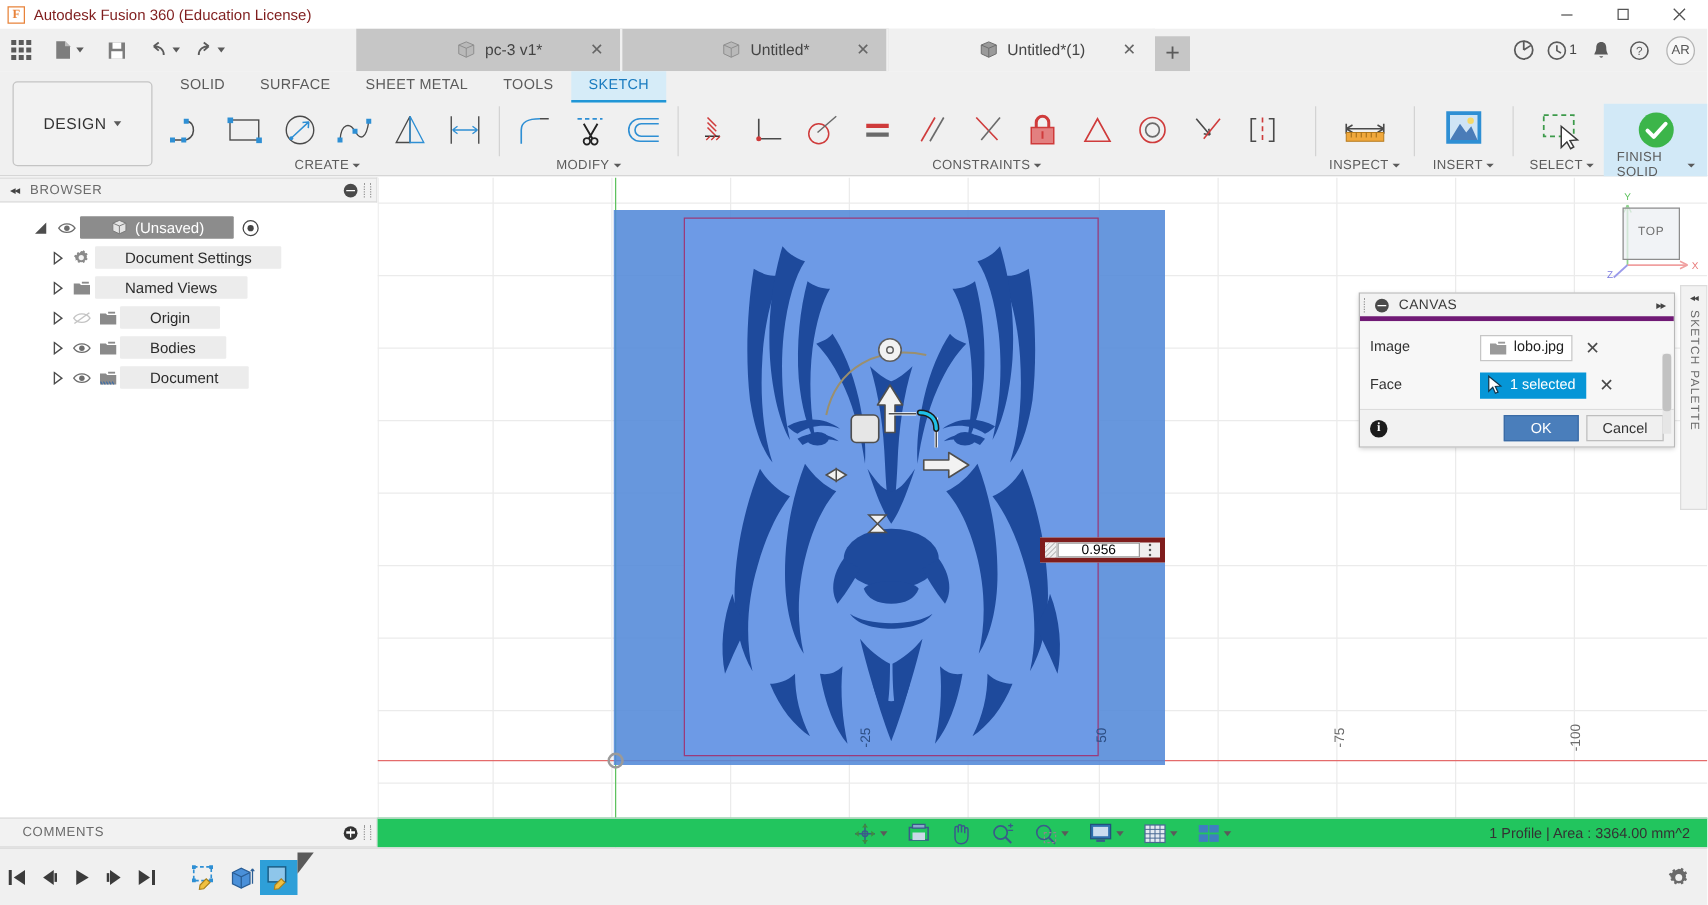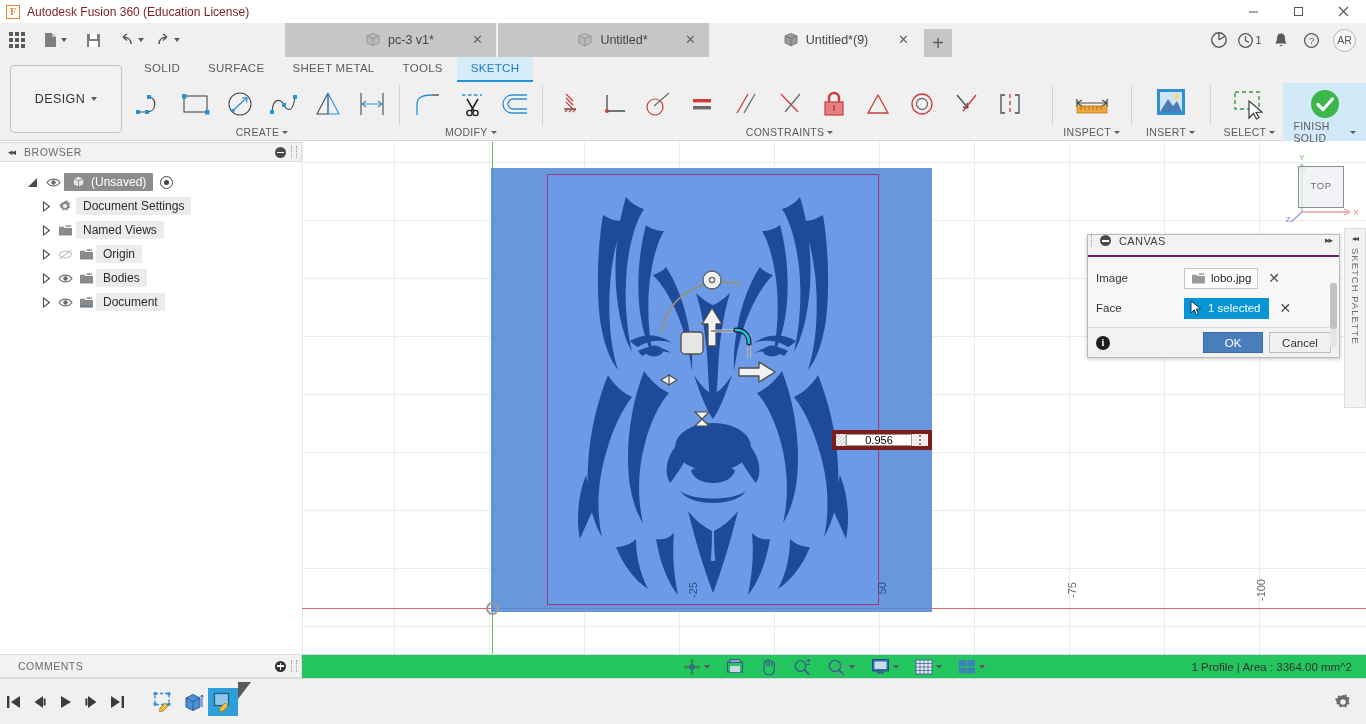--- a/index.html
+++ b/index.html
@@ -101,21 +101,21 @@
   .bhead .right { margin-left: auto; display: flex; align-items: center; padding-right: 4px; }
   .minus-circ { width: 11px; height: 11px; border-radius: 50%; background: #4a4a4a; position: relative; }
   .minus-circ::after { content: ""; position: absolute; left: 2px; top: 5px; width: 7px; height: 1.5px; background: #fff; }
   .grip { width: 6px; height: 12px; margin-left: 5px; border-left: 1px dotted #999; border-right: 1px dotted #999; }
 
   .tree { padding-top: 8px; font-size: 12px; color: #2b2b2b; }
   .trow { display: flex; align-items: center; height: 24px; padding-left: 12px; }
   .trow .tri { width: 16px; color: #4d4d4d; font-size: 9px; display:flex; align-items:center; justify-content:center; }
   .tri-open { width: 20px; display: flex; align-items: center; justify-content: center; }
   .eye { width: 22px; display: flex; align-items: center; justify-content: center; }
-  .tname { background: #ececec; padding: 2px 7px; border-radius: 1px; text-align: center; }
+  .tname { background: #ececec; padding: 2px 24px; border-radius: 1px; text-align: center; }
   .tname.sel { background: #8c8c8c; color: #fff; }
   .radio-o { width: 13px; height: 13px; border-radius: 50%; border: 1.5px solid #444; margin-left: 7px;
              display: flex; align-items: center; justify-content: center; }
   .radio-o i { width: 5px; height: 5px; border-radius: 50%; background: #444; display: block; }
 
   
   .comments { position: absolute; left: 0; bottom: 46px; width: 302px; height: 24px;
               background: #f2f2f2; border: 1px solid #dcdcdc; border-left: none; display: flex; align-items: center; }
   .comments .t { font-size: 10.5px; color: #6a6a6a; margin-left: 18px; letter-spacing: .5px; }
   .plus-circ { width: 11px; height: 11px; border-radius: 50%; background: #333; position: relative; }
@@ -148,21 +148,21 @@
 
   
   .viewcube { position: absolute; }
   .vc-box { position: absolute; left: 18px; top: 16px; width: 46px; height: 42px;
             border: 1.3px solid #8d8d8d; background: rgba(235,238,242,.72); }
   .vc-box span { position: absolute; left: 0; right: 0; top: 13px; text-align: center;
                  font-size: 9.5px; color: #6f6f6f; letter-spacing: .6px; }
 
   
   .dlg { position: absolute; background: #f2f2f2; border: 1px solid #b9b9b9; box-shadow: 0 1px 4px rgba(0,0,0,.22); }
-  .dlg-head { height: 22px; display: flex; background: #f2f2f2; border-bottom: 2px solid #701a75; }
+  .dlg-head { height: 22px; display: flex; align-items: center; background: #f2f2f2; border-bottom: 4px solid #701a75; }
   .dlg-head .gripv { width: 5px; height: 12px; margin-left: 3px; border-left: 1px dotted #999; }
   .dlg-head .t { font-size: 11px; color: #3b3b3b; margin-left: 8px; letter-spacing: .4px; }
   .dlg-head .fwd { margin-left: auto; margin-right: 7px; color: #444; font-size: 9px; letter-spacing: -1px; }
   .dlg-body { background: #f7f7f7; padding: 6px 0 4px; }
   .drow { display: flex; align-items: center; height: 30px; padding: 0 8px; }
   .drow .lab { font-size: 11.5px; color: #333; width: 88px; }
   .field-img { display: flex; align-items: center; background: #fff; border: 1px solid #c6c6c6; height: 21px; padding: 0 6px; }
   .field-img .nm { font-size: 11.5px; color: #222; margin-left: 5px; }
   .field-sel { display: flex; align-items: center; background: #0696d7; height: 21px; padding: 0 9px 0 4px; }
   .field-sel .nm { font-size: 11.5px; color: #fff; margin-left: 4px; }
@@ -295,21 +295,21 @@
     </div>
     <span class="x">✕</span>
   </div>
   <div class="doctab active">
     <div class="inner">
       <svg class="cube" width="16" height="16" viewBox="0 0 16 16">
         <path d="M8 1.5 L14 4 L14 11 L8 13.8 L2 11 L2 4 Z" fill="#9a9a9a" stroke="#6e6e6e" stroke-width=".8"></path>
         <path d="M2 4 L8 6.6 L14 4" fill="none" stroke="#6e6e6e" stroke-width=".8"></path>
         <path d="M8 6.6 L8 13.8" fill="none" stroke="#6e6e6e" stroke-width=".8"></path>
       </svg>
-      <span class="lbl">Untitled*(9)</span>
+      <span class="lbl">Untitled*(1)</span>
     </div>
     <span class="x">✕</span>
   </div>
   <div class="newtab">+</div>
 </div>
 
 <div class="qa-right">
   <div class="itm">
     <svg width="18" height="18" viewBox="0 0 18 18">
           <circle cx="9" cy="9" r="7.2" fill="none" stroke="#5a5a5a" stroke-width="1.4"></circle>

